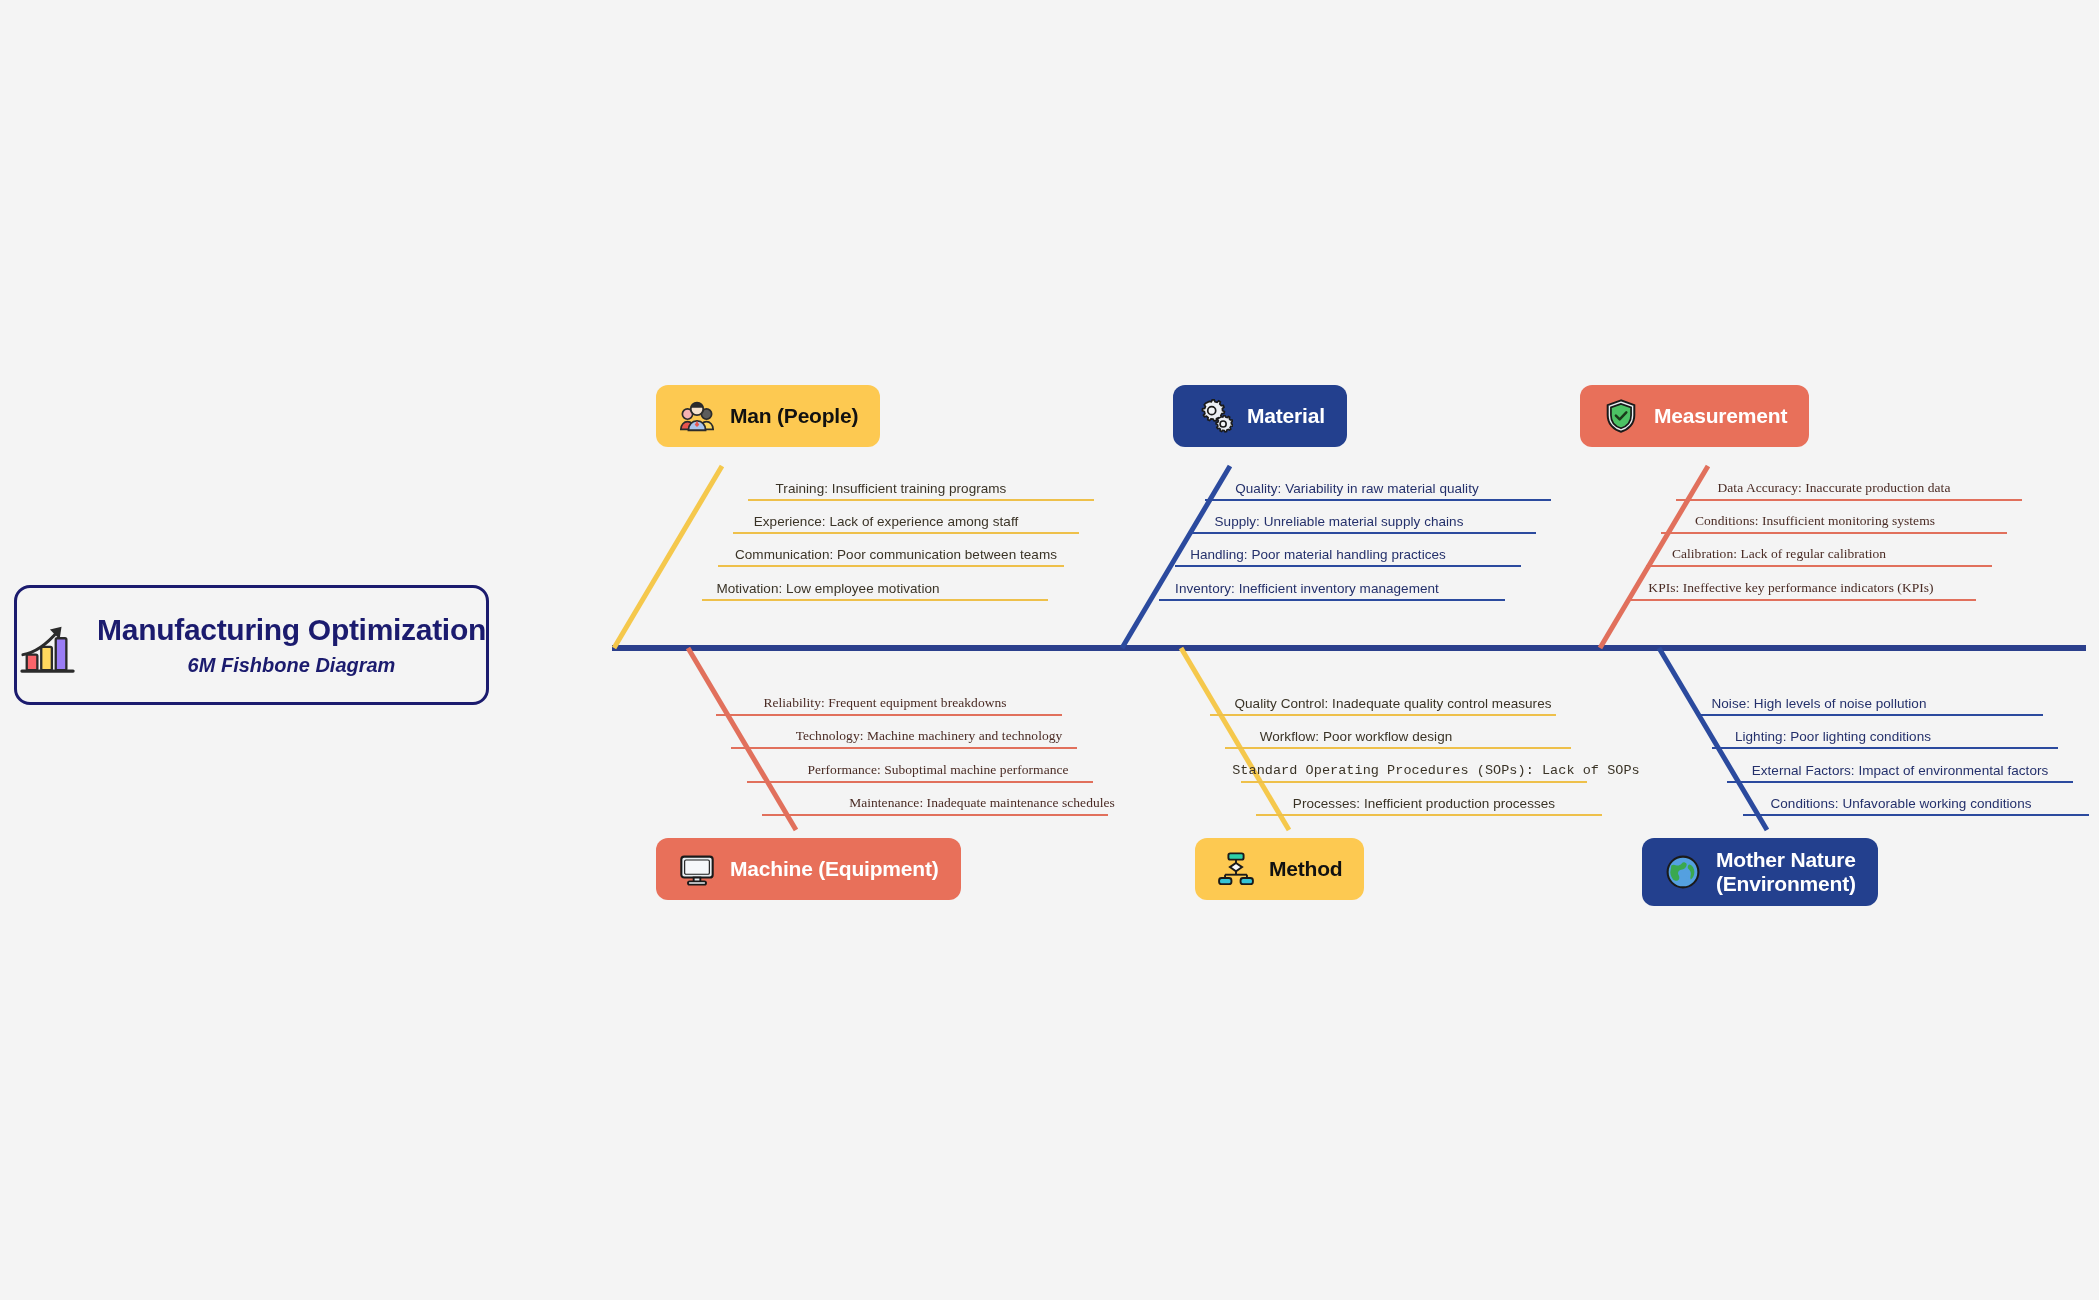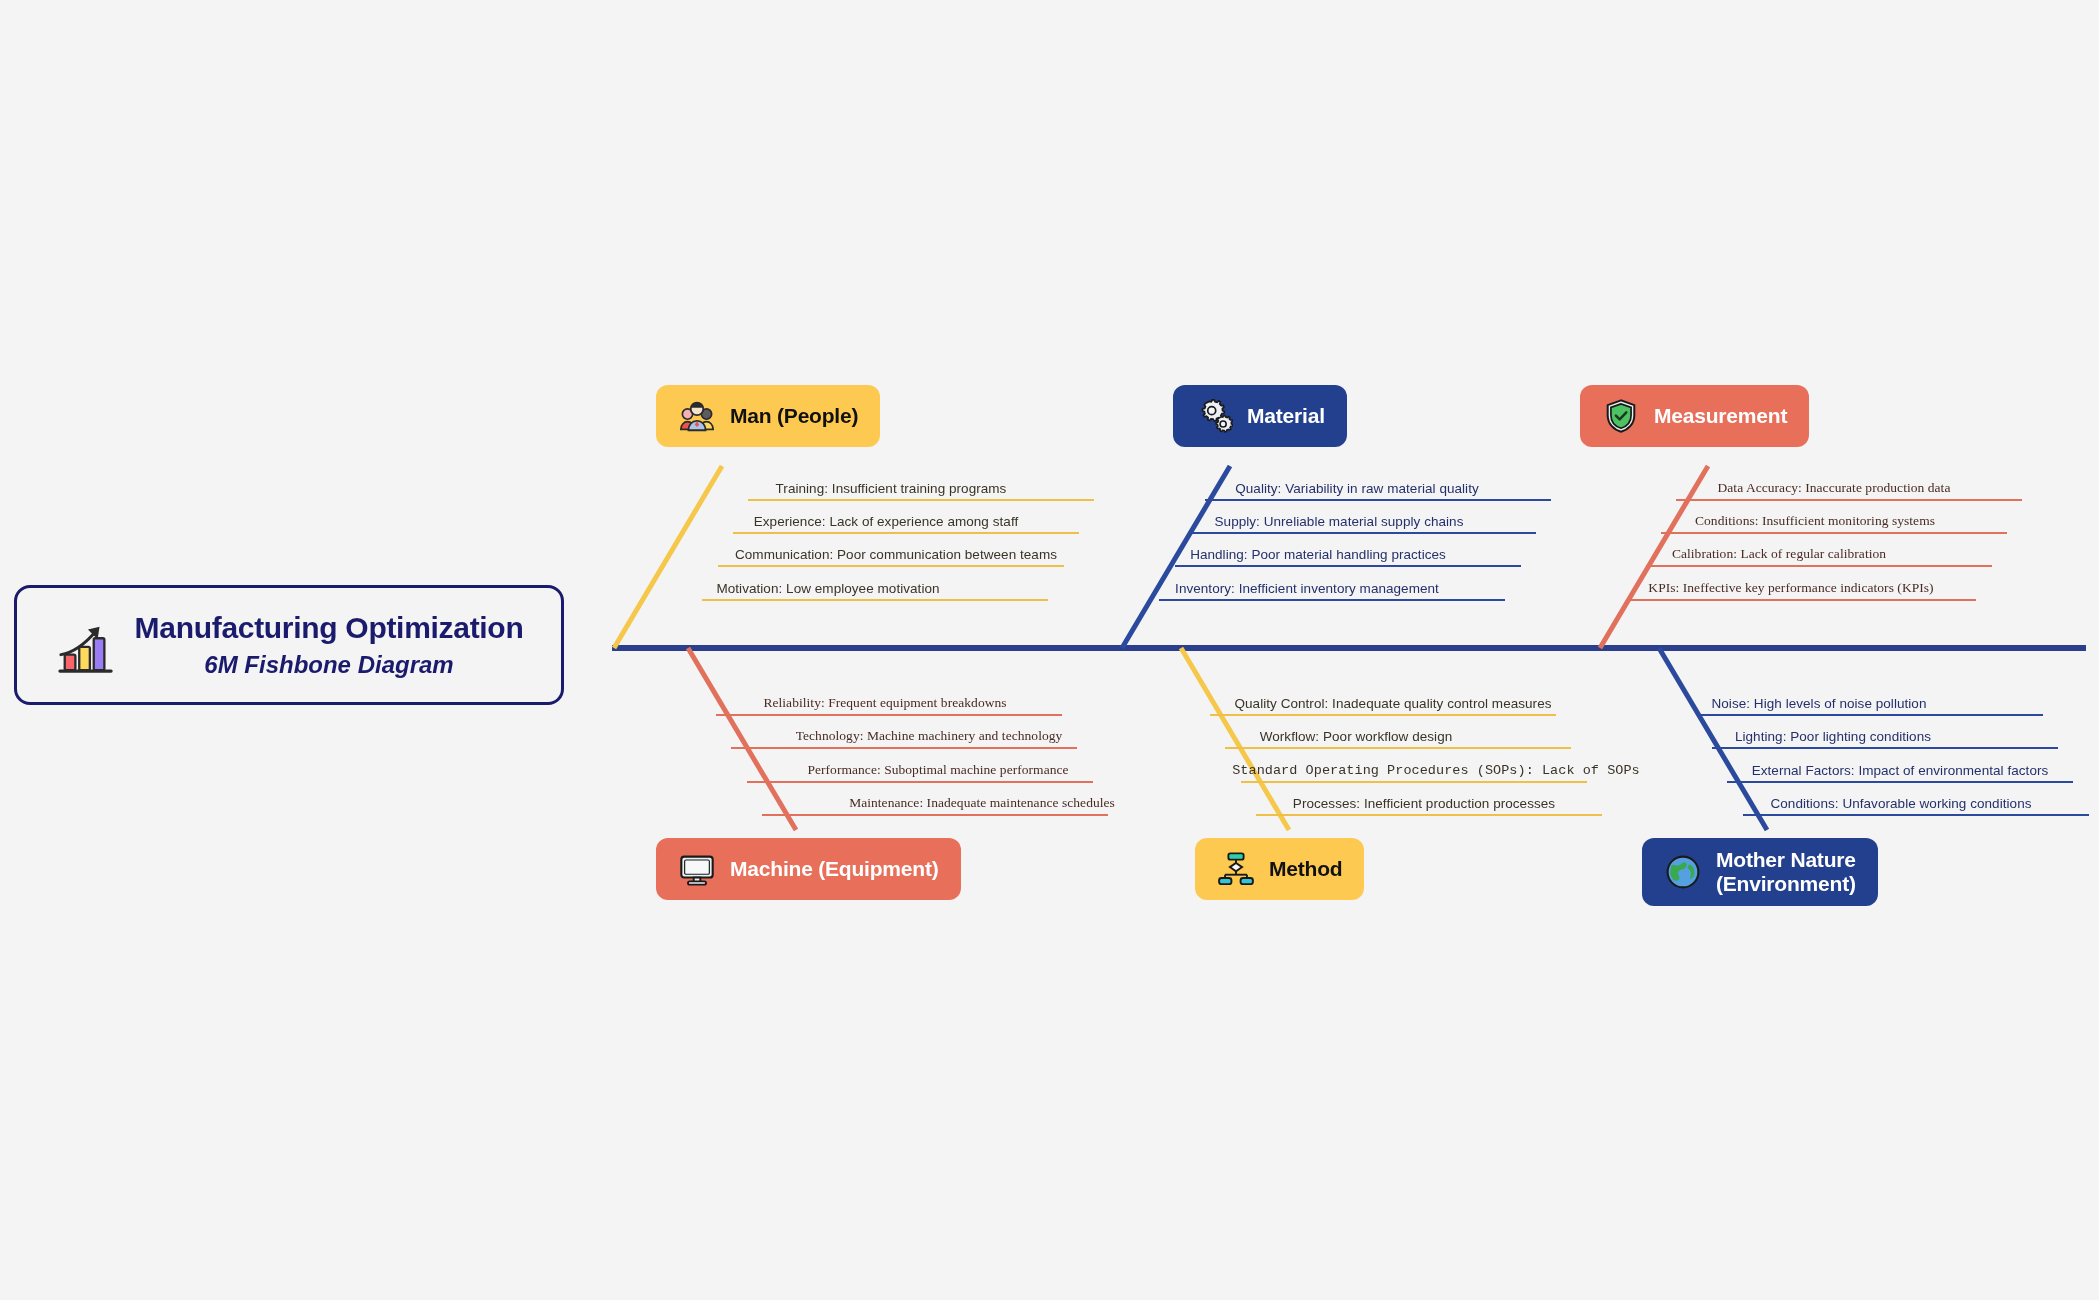--- a/index.html
+++ b/index.html
@@ -21,21 +21,21 @@
     width: 2099px;
     height: 1300px;
     pointer-events: none;
   }
 
   
   .main-box {
     position: absolute;
     left: 14px;
     top: 585px;
-    width: 550px;
+    width: 475px;
     height: 120px;
     box-sizing: border-box;
     background: #f4f4f4;
     border: 3px solid #1b1b6e;
     border-radius: 16px;
     display: flex;
     align-items: center;
     justify-content: center;
     gap: 18px;
     padding: 0 22px;
@@ -44,21 +44,21 @@
   .main-text { display: flex; flex-direction: column; align-items: center; }
   .main-title {
     font-size: 30px;
     font-weight: 700;
     color: #1b1b6e;
     letter-spacing: -0.3px;
     line-height: 1.15;
     white-space: nowrap;
   }
   .main-sub {
-    font-size: 24px;
+    font-size: 20px;
     font-weight: 700;
     font-style: italic;
     color: #1b1b6e;
     margin-top: 6px;
     white-space: nowrap;
   }
 
   
   .cat-box {
     position: absolute;

